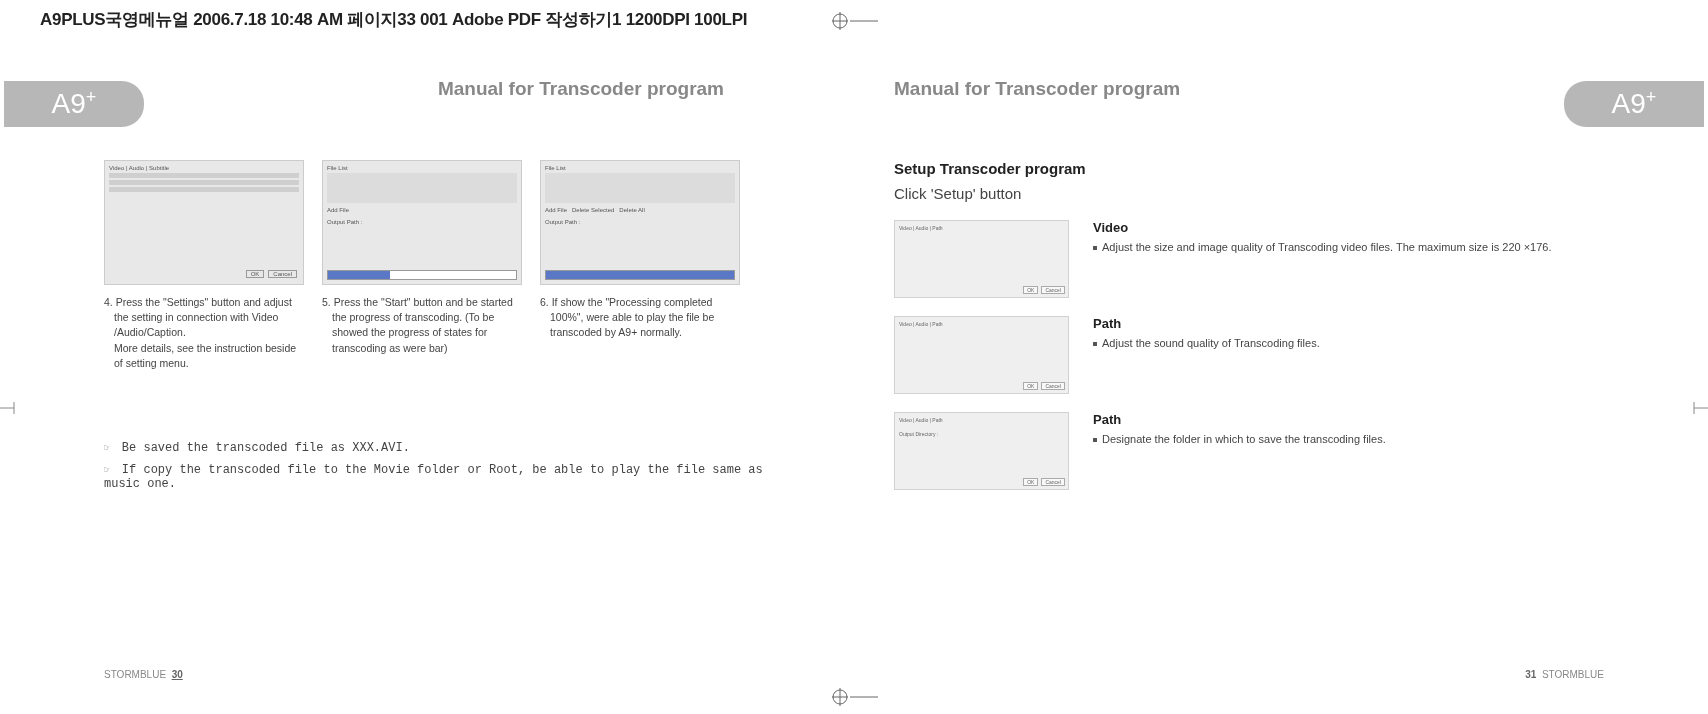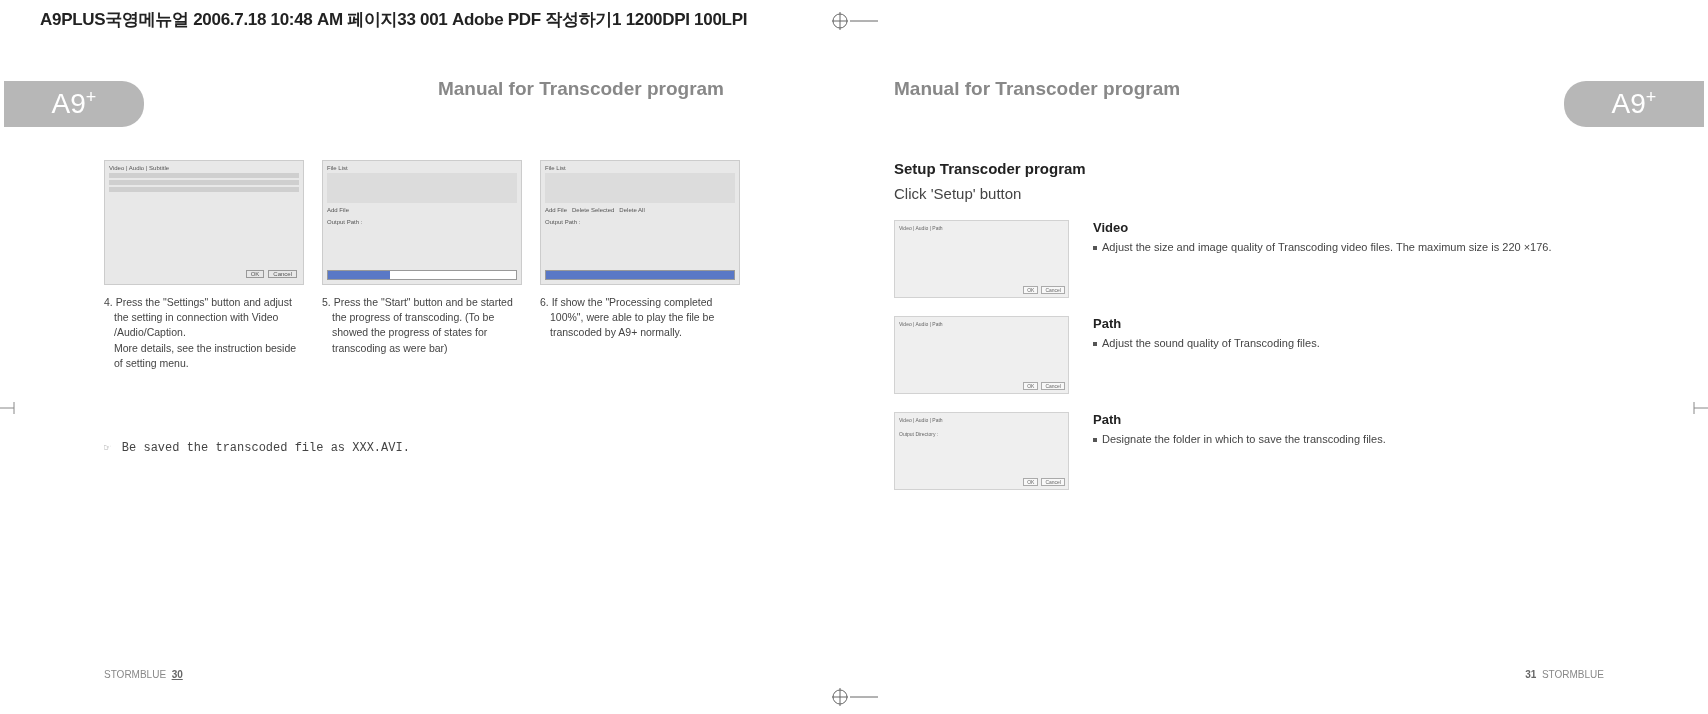--- a/index.html
+++ b/index.html
@@ -315,20 +315,24 @@
           <span class="indent">100%", were able to play the file be</span>
           <span class="indent">transcoded by A9+ normally.</span>
         </div>
       </div>
 
       <div class="notes">
         <div>
           <span class="marker">☞</span>
           <span>Be saved the transcoded file as XXX.AVI.</span>
         </div>
+        <div>
+          <span class="marker">☞</span>
+          <span>If copy the transcoded file to the Movie folder or Root, be able to play the file same as music one.</span>
+        </div>
       </div>
     </div>
 
     <div class="footer-left">
       <span>STORMBLUE</span>&nbsp;
       <b>30</b>
     </div>
   </div>
 
   <div class="page page-right">

